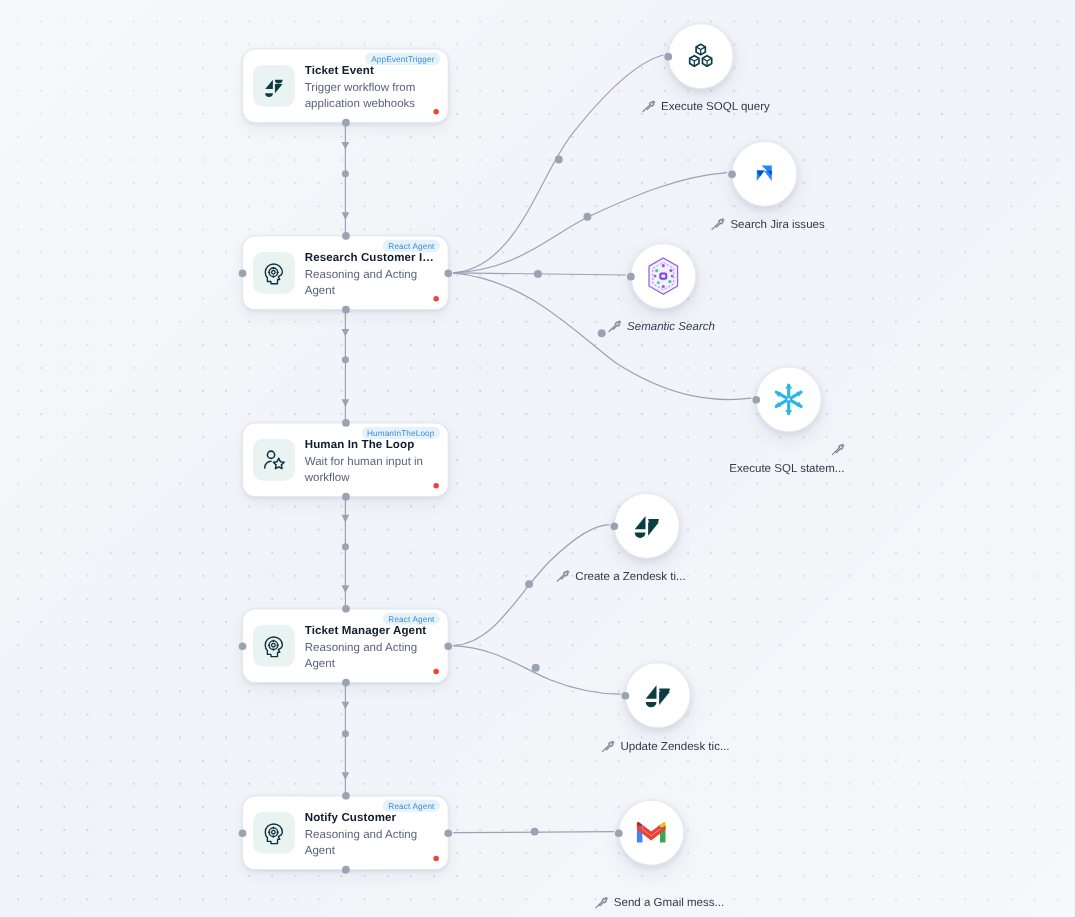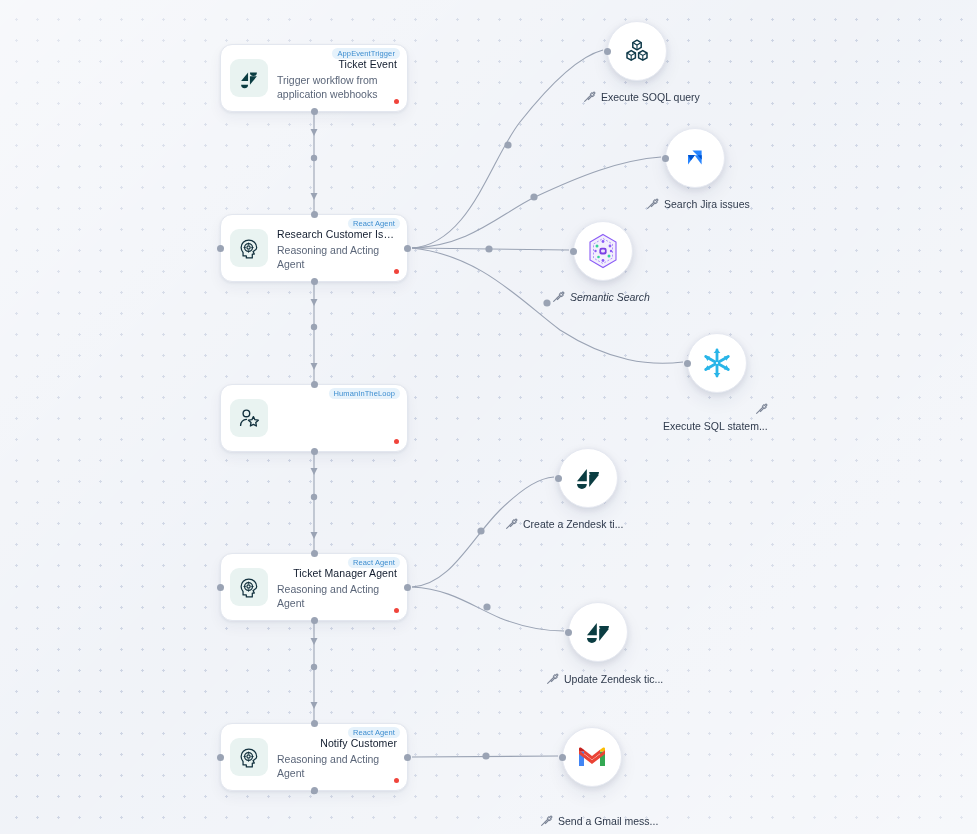--- a/index.html
+++ b/index.html
@@ -62,28 +62,27 @@
     justify-content: center;
     margin-right: 9px;
   }
   .node-text {
     flex: 1;
     min-width: 0;
     padding-top: 2px;
   }
   .node-title {
     font-size: 10.5px;
-    font-weight: 400;
+    font-weight: 700;
     color: #101b2d;
     line-height: 13px;
     white-space: nowrap;
     overflow: hidden;
     text-overflow: ellipsis;
     letter-spacing: 0.1px;
-    text-align: right;
   }
   .node-sub {
     font-size: 10.5px;
     color: #5b6679;
     line-height: 14px;
     margin-top: 2px;
     max-width: 112px;
   }
   .node-badge {
     position: absolute;
@@ -276,20 +275,24 @@
   </div>
 
   <div class="node-card" style="left:220px; top:384px;">
     <div class="node-badge">HumanInTheLoop</div>
     <div class="node-icon">
       <svg width="24" height="24" viewBox="0 0 24 24" aria-hidden="true">
         <circle cx="9.4" cy="7.4" r="3.3" fill="none" stroke="#11303d" stroke-width="1.4"></circle>
         <path d="M3.6 19.4 c0 -3.4 2.6 -6 5.8 -6" fill="none" stroke="#11303d" stroke-width="1.4" stroke-linecap="round"></path>
         <path d="M16.4 10.6 l1.5 3.1 l3.4 0.5 l-2.5 2.4 l0.6 3.4 l-3 -1.6 l-3 1.6 l0.6 -3.4 l-2.5 -2.4 l3.4 -0.5 z" fill="none" stroke="#11303d" stroke-width="1.35" stroke-linejoin="round"></path>
       </svg>
+    </div>
+    <div class="node-text">
+      <div class="node-title">Human In The Loop</div>
+      <div class="node-sub">Wait for human input in workflow</div>
     </div>
     <div class="node-dot-error"></div>
     <div class="handle top"></div>
     <div class="handle bottom"></div>
   </div>
 
   <div class="node-card" style="left:220px; top:553px;">
     <div class="node-badge">React Agent</div>
     <div class="node-icon">
       <svg width="25" height="25" viewBox="0 0 26 26" aria-hidden="true">

